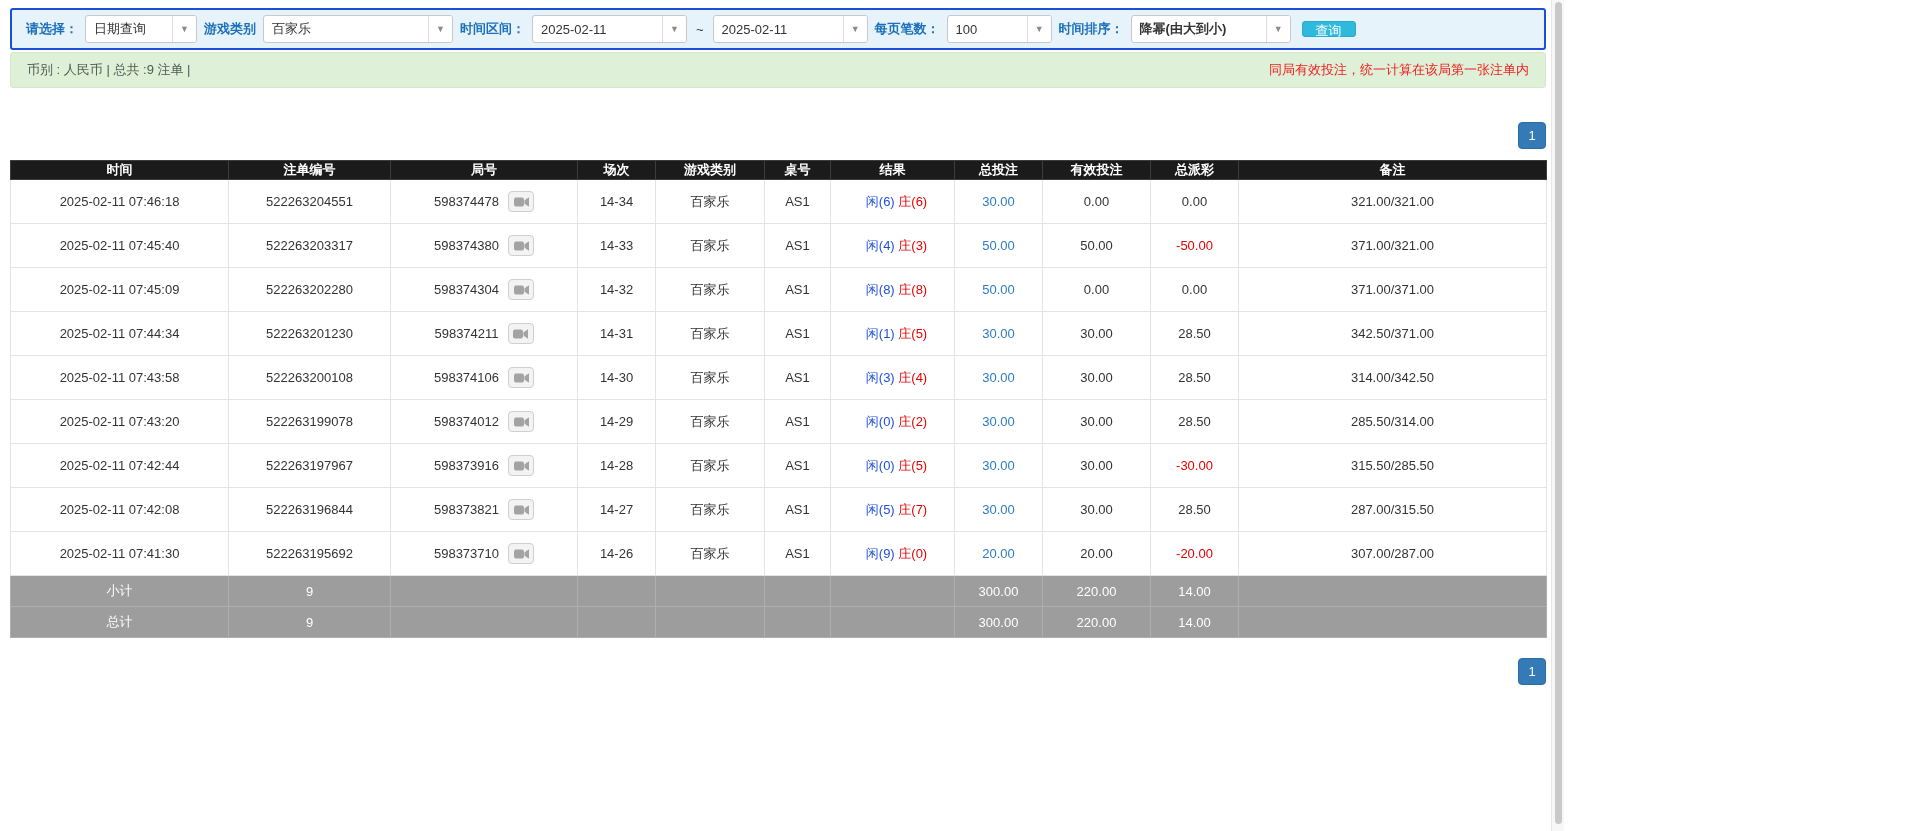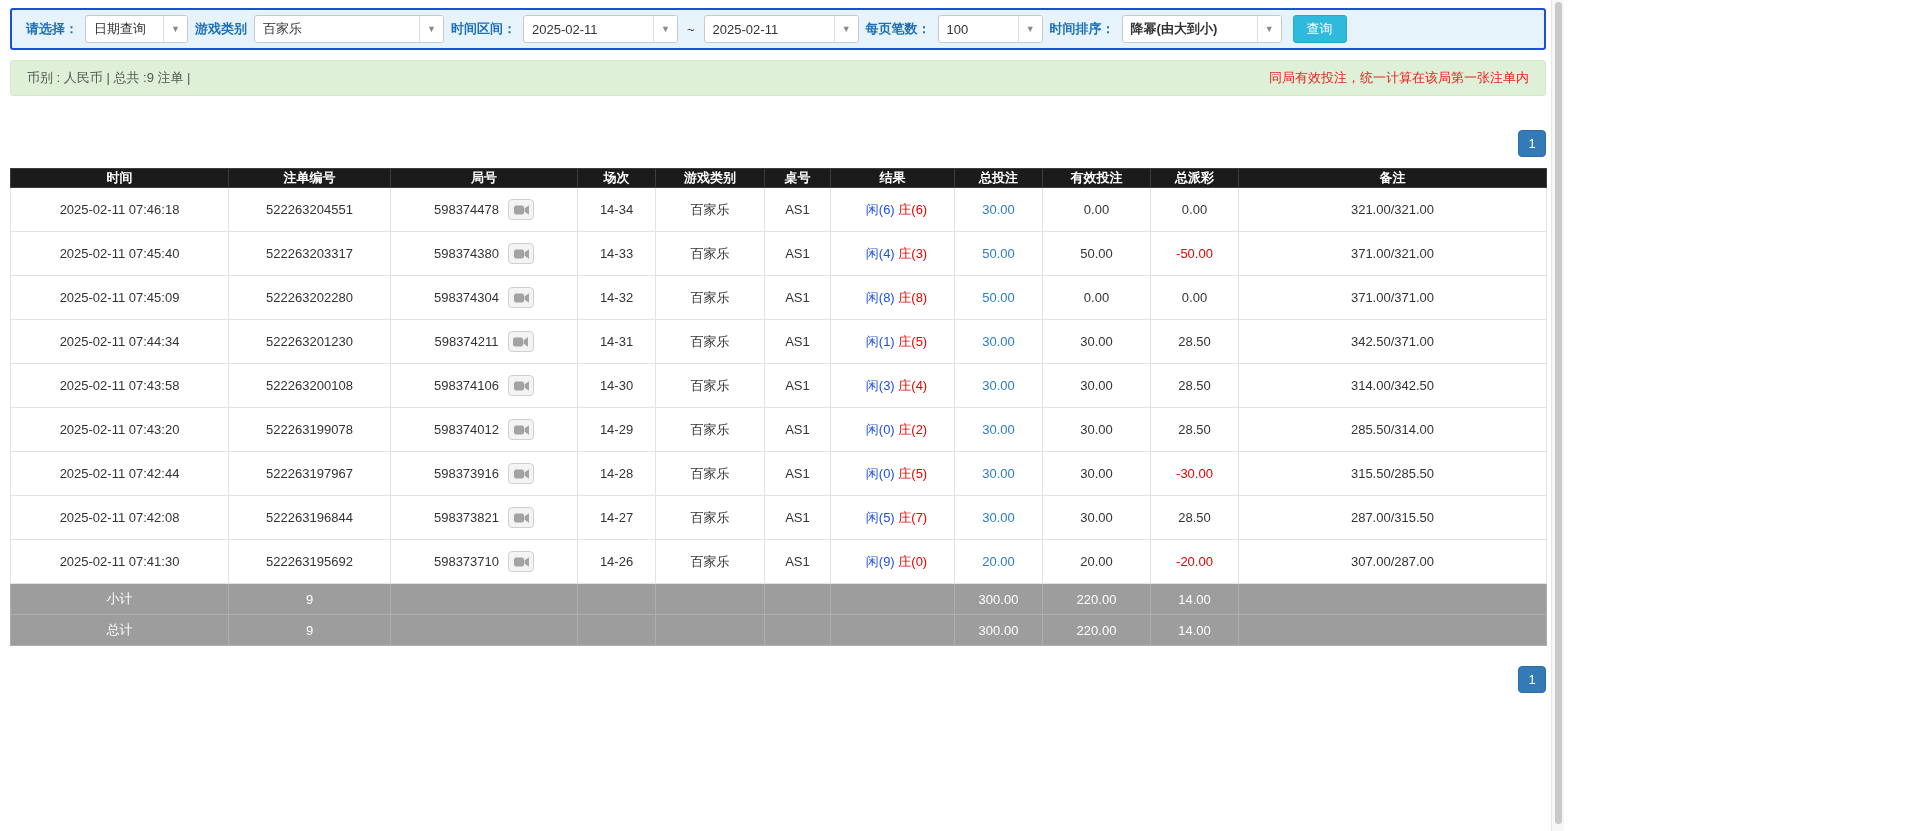--- a/index.html
+++ b/index.html
@@ -22,35 +22,35 @@
     background:#fff; border:1px solid #c9c9c9; border-radius:3px; height:28px;
     display:flex; align-items:center; justify-content:space-between;
     overflow:hidden; cursor:pointer;
   }
   .combo-val { padding:0 8px; color:#333; }
   .combo-arrow {
     width:24px; align-self:stretch; border-left:1px solid #ddd;
     display:flex; align-items:center; justify-content:center;
     color:#8a8a8a; font-size:9px; background:#fff;
   }
-  .w-qtype { width:103px;text-align:right; }
+  .w-qtype { width:112px;text-align:right; }
   .w-game  { width:190px; }
   .w-date  { width:155px; }
   .w-per   { width:105px; }
   .w-sort  { width:160px;font-weight:bold; }
   .tilde { color:#333; padding:0 2px; }
   .btn-search {
     background:#2fb9dc; color:#fff; border:1px solid #27a9ca; border-radius:3px;
-    height:28px; padding:0 13px; font-size:13px; cursor:pointer; margin-left:4px;
+    height:16px; padding:0 13px; font-size:13px; cursor:pointer; margin-left:4px;
     font-family:inherit;
   }
 
   
   .alert {
-    margin-top:10px; background:#dff0d8; border:1px solid #d6e9c6; border-radius:3px;
+    margin-top:2px; background:#dff0d8; border:1px solid #d6e9c6; border-radius:3px;
     height:36px; display:flex; align-items:center; justify-content:space-between;
     padding:0 16px;
   }
   .alert-left { color:#4f5b52; }
   .alert-right { color:#ef1d1d; }
 
   
   .pager { display:flex; justify-content:flex-end; margin-top:34px; margin-bottom:11px; }
   .pager-bottom { margin-top:20px; margin-bottom:0; }
   .page-btn {

